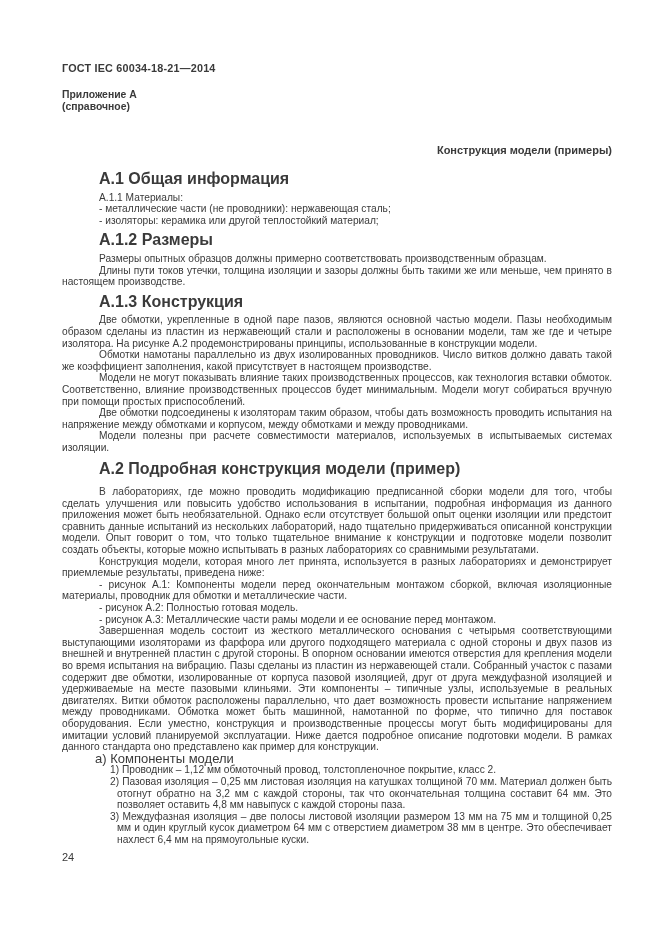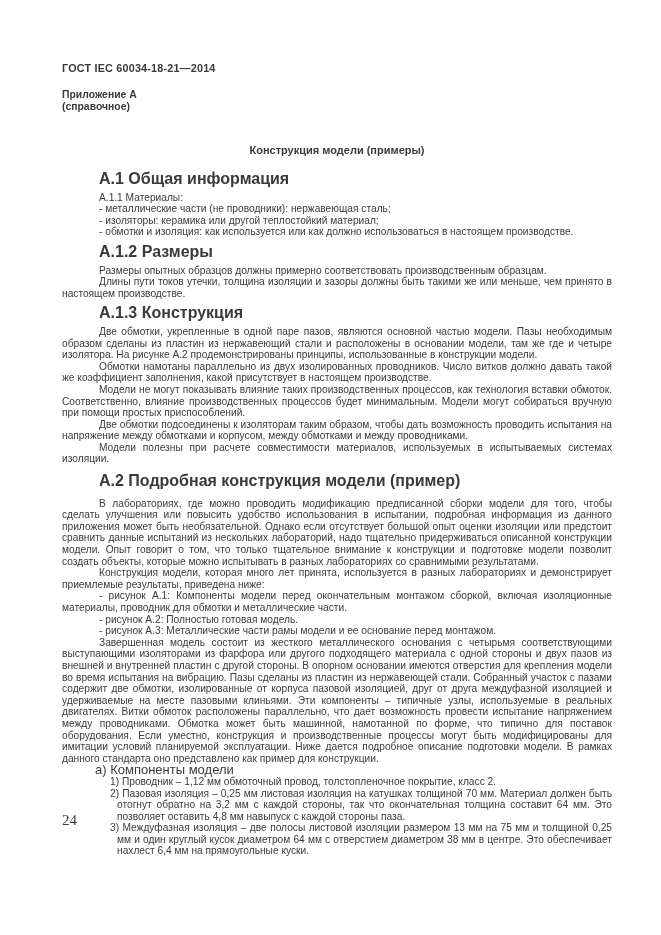--- a/index.html
+++ b/index.html
@@ -21,21 +21,21 @@
     margin: 0 0 15px 0;
     letter-spacing: 0.2px;
   }
   .annex-block {
     font-weight: bold;
     font-size: 10.4px;
     line-height: 12px;
     margin: 0 0 31px 0;
   }
   .doc-title {
-    text-align: center;
+    text-align: right;
     font-weight: bold;
     font-size: 11px;
     line-height: 12px;
     margin: 0 0 17px 0;
   }
   .sec-h {
     font-weight: bold;
     font-size: 16px;
     line-height: 11.6px;
     margin: 8px 0 7px 0;
@@ -61,24 +61,23 @@
     font-size: 10.2px;
     line-height: 11.6px;
     text-align: justify;
     padding-left: 55px;
     text-indent: -7px;
     margin: 0;
   }
   .page-num {
     position: absolute;
     left: 62px;
-    top: 812px;
-    font-size: 15px;
+    top: 851px;
+    font-size: 11px;
     color: #3a3a3a;
-    font-family: Liberation Serif, serif;
   }
 </style>
 </head>
 <body>
 
 <div class="page">
 
   <div class="doc-header">ГОСТ IEC 60034-18-21—2014</div>
 
   <div class="annex-block">
@@ -86,21 +85,20 @@
     <div>(справочное)</div>
   </div>
 
   <div class="doc-title">Конструкция модели (примеры)</div>
 
   <div class="sec-h first">А.1 Общая информация</div>
 
   <p class="para sub-label">А.1.1 Материалы:</p>
   <p class="para">- металлические части (не проводники): нержавеющая сталь;</p>
   <p class="para">- изоляторы: керамика или другой теплостойкий материал;</p>
-  <p class="para">- обмотки и изоляция: как используется или как должно использоваться в настоящем производстве.</p>
 
   <div class="sec-h">А.1.2 Размеры</div>
   <p class="para">Размеры опытных образцов должны примерно соответствовать производственным образцам.</p>
   <p class="para">Длины пути токов утечки, толщина изоляции и зазоры должны быть такими же или меньше, чем принято в настоящем производстве.</p>
 
   <div class="sec-h">А.1.3 Конструкция</div>
   <p class="para">Две обмотки, укрепленные в одной паре пазов, являются основной частью модели. Пазы необходимым образом сделаны из пластин из нержавеющий стали и расположены в основании модели, там же где и четыре изолятора. На рисунке А.2 продемонстрированы принципы, использованные в конструкции модели.</p>
   <p class="para">Обмотки намотаны параллельно из двух изолированных проводников. Число витков должно давать такой же коэффициент заполнения, какой присутствует в настоящем производстве.</p>
   <p class="para">Модели не могут показывать влияние таких производственных процессов, как технология вставки обмоток. Соответственно, влияние производственных процессов будет минимальным. Модели могут собираться вручную при помощи простых приспособлений.</p>
   <p class="para">Две обмотки подсоединены к изоляторам таким образом, чтобы дать возможность проводить испытания на напряжение между обмотками и корпусом, между обмотками и между проводниками.</p>

